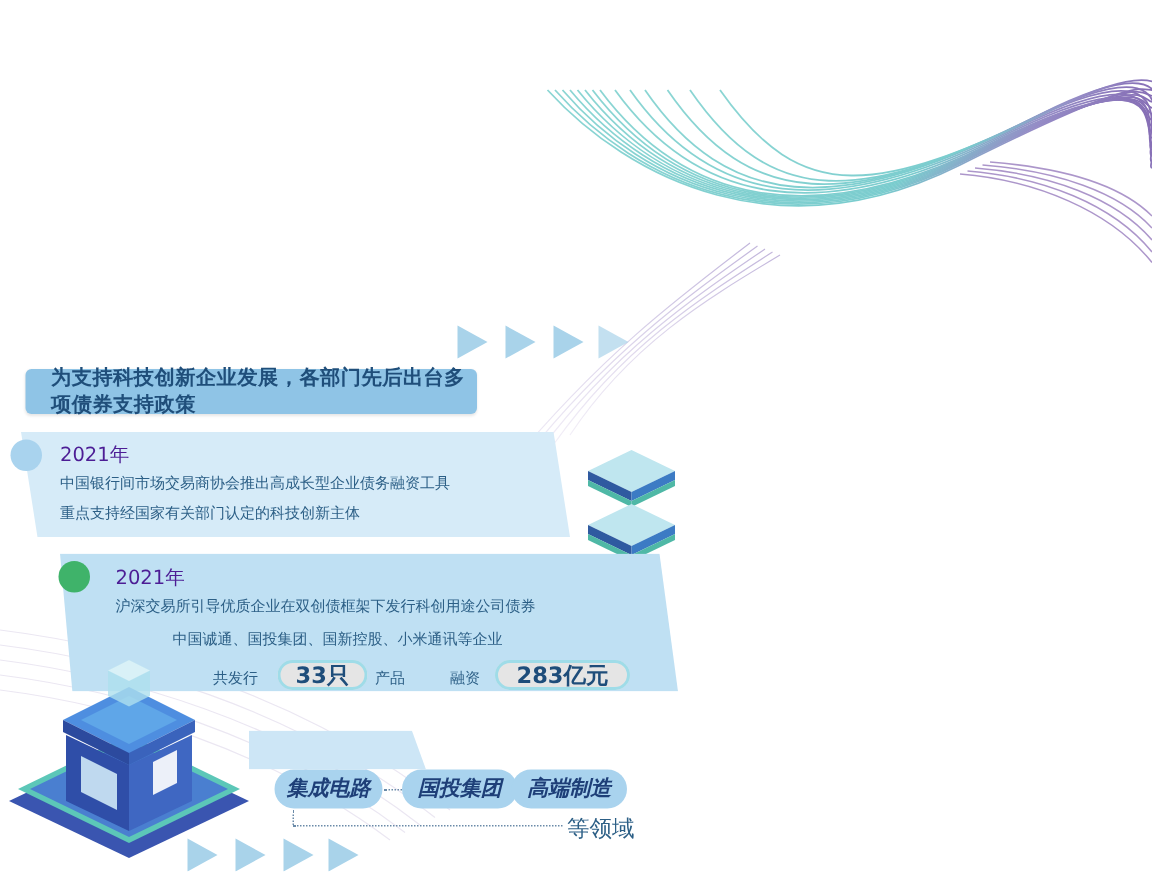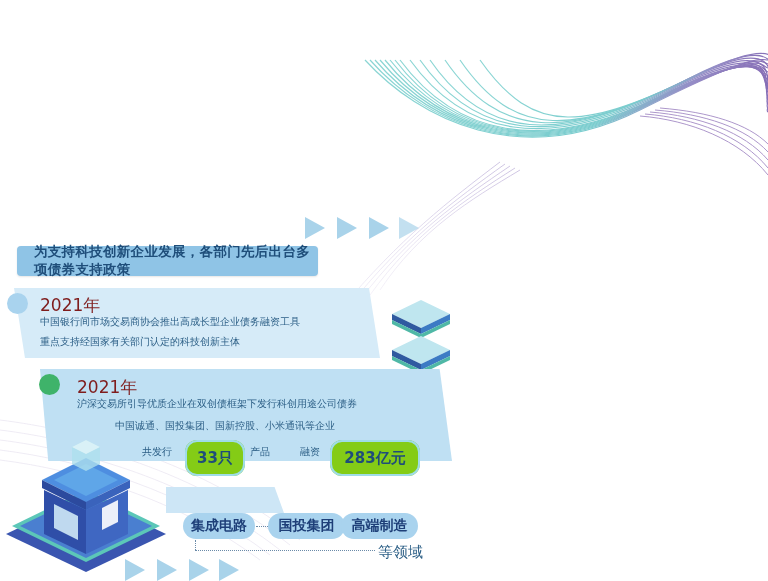--- a/index.html
+++ b/index.html
@@ -11,26 +11,26 @@
   .header-banner { left:17px; top:246px; width:301px; height:30px; background:#8fc4e6; border-radius:4px;
        box-shadow:0 1px 2px rgba(0,0,0,0.1); display:flex; align-items:center; }
   .header-banner span { font-size:13.5px; font-weight:bold; color:#1f4e7a; margin-left:17px; letter-spacing:0.3px; }
   .panel1 { left:14px; top:288px; width:366px; height:70px; background:#d6ebf8;
        clip-path: polygon(0 0, 97% 0, 100% 100%, 3% 100%); }
   .dot1 { left:7px; top:293px; width:21px; height:21px; border-radius:50%; background:#a9d3ee; }
   .panel2 { left:40px; top:369px; width:412px; height:92px; background:#bfe0f3;
        clip-path: polygon(0 0, 97% 0, 100% 100%, 2% 100%); }
   .dot2 { left:39px; top:374px; width:21px; height:21px; border-radius:50%; background:#3fb36a; }
   .txt { position:absolute; white-space:nowrap; color:#2c5f86; }
-  .year { font-size:17px; color:#7f1d1d; }
+  .year { font-size:13px; color:#4c1d95; }
   .line { font-size:10px; color:#2c5f86; }
-  .pill { position:absolute; height:36px; border-radius:12px; background:#84cc16; display:flex; align-items:center; justify-content:center;
+  .pill { position:absolute; height:20px; border-radius:12px; background:#e5e5e5; display:flex; align-items:center; justify-content:center;
           font-weight:bold; color:#1e4d7a; font-size:15px; box-shadow: inset 0 0 0 2px #9fdce8; }
   .tag { position:absolute; height:26px; border-radius:13px; background:#a9d3ee; display:flex; align-items:center; justify-content:center;
-          font-weight:bold; color:#1e3f78; font-size:14px; }
+          font-weight:bold; color:#1e3f78; font-size:14px;font-style:italic; }
   .subbanner { left:166px; top:487px; width:118px; height:26px; background:#cde6f6;
        clip-path: polygon(0 0, 92% 0, 100% 100%, 0 100%); }
   .dotted-h { position:absolute; border-top:1px dotted #6a8aa8; }
   .dotted-v { position:absolute; border-left:1px dotted #6a8aa8; }
 </style>
 </head>
 <body>
 
 <svg class="wave" width="768" height="581">
   <defs>

